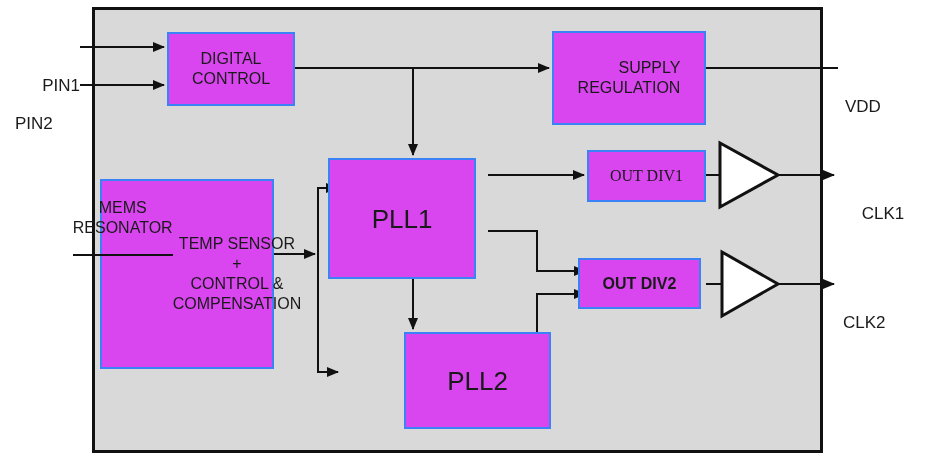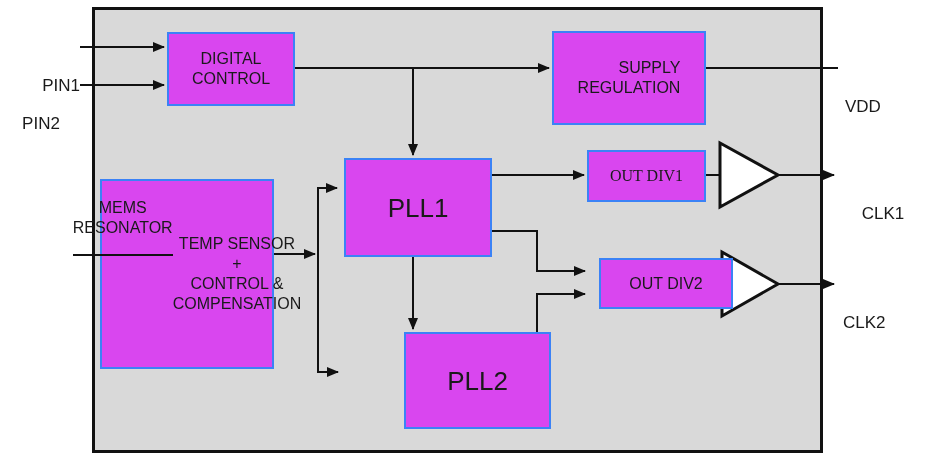--- a/index.html
+++ b/index.html
@@ -45,24 +45,24 @@
     color: #1a1a1a;
     font-size: 16px;
     line-height: 20px;
   }
   .block.large-text {
     font-size: 26px;
     line-height: 28px;
   }
   #digital-control   { left: 167px; top: 32px;  width: 128px; height: 74px; }
   #supply-regulation { left: 552px; top: 31px;  width: 154px; height: 94px; text-align: right; }
-  #pll1              { left: 344px; top: 158px; width: 148px; height: 99px; }
+  #pll1              { left: 328px; top: 158px; width: 148px; height: 121px; }
   #pll2              { left: 358px; top: 332px; width: 147px; height: 97px; margin-left: 46px; }
   #out-div1          { left: 587px; top: 150px; width: 119px; height: 52px; font-family: Liberation Serif, serif; }
-  #out-div2          { left: 599px; top: 258px; width: 134px; height: 51px; }
+  #out-div2          { left: 578px; top: 258px; width: 123px; height: 51px; font-weight: bold; }
   #mems-block {
     left: 100px; top: 179px; width: 174px; height: 190px;
     flex-direction: row;
     align-items: stretch;
     padding: 0;
   }
   #mems-block .sect {
     display: flex;
     align-items: center;
     justify-content: center;
@@ -78,21 +78,21 @@
   .pin-label {
     position: absolute;
     z-index: 3;
     height: 18px;
     line-height: 18px;
     font-size: 17px;
     color: #1a1a1a;
     margin-top: 39px;
   }
   #label-pin1 { left: 10px;  top: 38px;  width: 70px; text-align: right; }
-  #label-pin2 { left: 6px;  top: 76px;  width: 70px; text-align: center; }
+  #label-pin2 { left: 15px;  top: 76px;  width: 70px; text-align: left; }
   #label-vdd  { left: 845px; top: 59px;  width: 80px; text-align: left; }
   #label-clk1 { left: 843px; top: 166px; width: 80px; text-align: center; }
   #label-clk2 { left: 843px; top: 275px; width: 80px; text-align: left; }
 </style>
 </head>
 <body>
 
 <div class="canvas">
 
   <div class="chip"></div>

